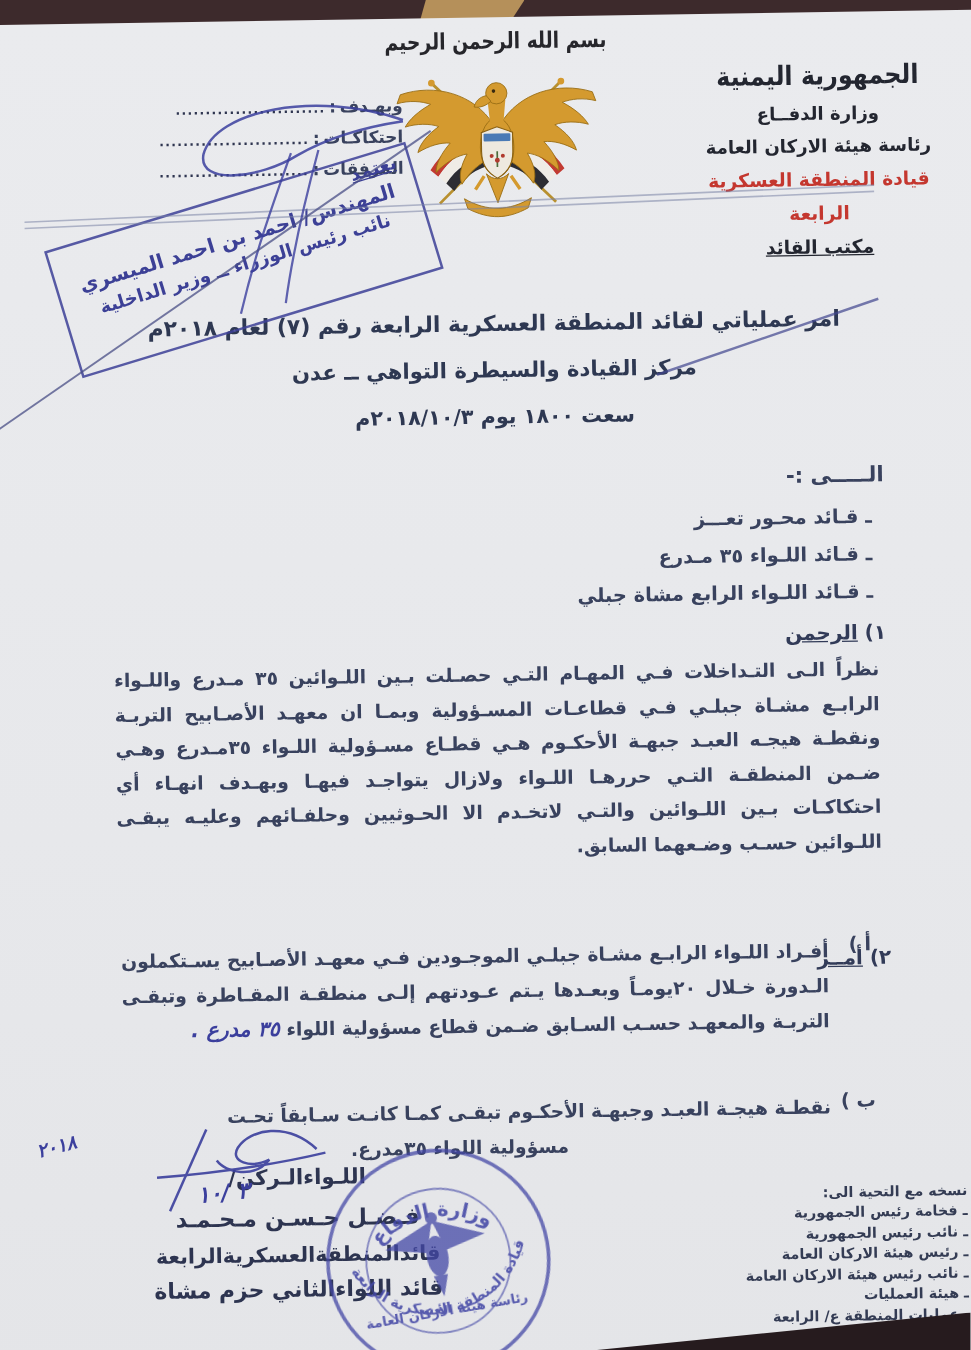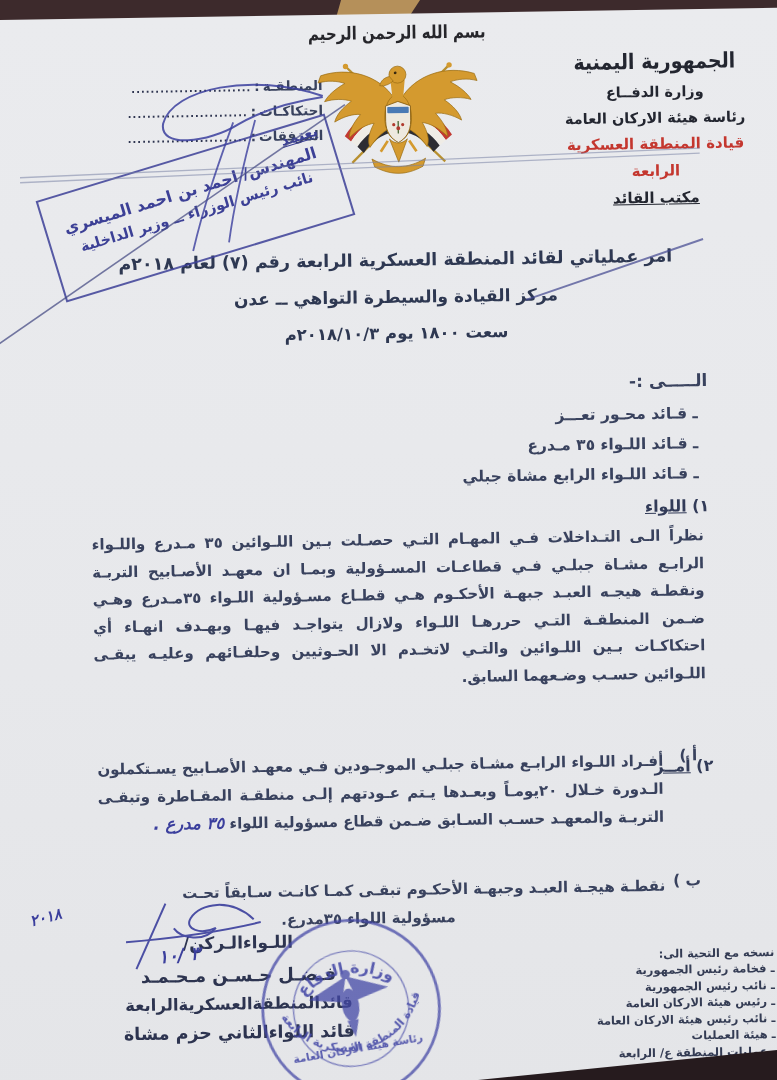--- a/index.html
+++ b/index.html
@@ -88,21 +88,21 @@
 </head>
 <body>
 
 <div class="scene">
   <div class="tan-edge"></div>
 
   <div class="paper">
 
     <div class="ref-block">
       <div class="ref-row">
-        <span class="ref-label">المنطقـة</span>
+        <span class="ref-label">وبهـدف</span>
         <span class="ref-colon">:</span>
         <span class="ref-dots">.........................</span>
       </div>
       <div class="ref-row">
         <span class="ref-label">احتكاكـات</span>
         <span class="ref-colon">:</span>
         <span class="ref-dots">.........................</span>
       </div>
       <div class="ref-row">
         <span class="ref-label">المرفقات</span>
@@ -173,21 +173,21 @@
 
     <div class="to-block">
       <div class="to-heading">الـــــى :-</div>
       <div class="to-item">ـ قـائد محـور تعـــز</div>
       <div class="to-item">ـ قـائد اللـواء ٣٥ مـدرع</div>
       <div class="to-item">ـ قـائد اللـواء الرابع مشاة جبلي</div>
     </div>
 
     <div class="sec-head" style="top:487px;">
       <span>١)</span>
-      <span class="u">اللواء</span>
+      <span class="u">الرحمن</span>
     </div>
     <div class="para para1">نظراً الـى التـداخلات فـي المهـام التـي حصـلت بـين اللـوائين ٣٥ مـدرع واللـواء الرابـع مشـاة جبلـي فـي قطاعـات المسـؤولية وبمـا ان معهـد الأصـابيح التربـة ونقطـة هيجـه العبـد جبهـة الأحكـوم هـي قطـاع مسـؤولية اللـواء ٣٥مـدرع وهـي ضـمن المنطقـة التـي حررهـا اللـواء ولازال يتواجـد فيهـا وبهـدف انهـاء أي احتكاكـات بـين اللـوائين والتـي لاتخـدم الا الحـوثيين وحلفـائهم وعليـه يبقـى اللـوائين حسـب وضـعهما السابق.</div>
 
     <div class="sec-head" style="top:747px;">
       <span>٢)</span>
       <span class="u">أمــر</span>
     </div>
     <div class="item-label" style="right:96px;top:737px;">أ )</div>
     <div class="para para-a">
       <span>أفـراد اللـواء الرابـع مشـاة جبلـي الموجـودين فـي معهـد الأصـابيح يسـتكملون الـدورة خـلال ٢٠يومـاً وبعـدها يـتم عـودتهم إلـى منطقـة المقـاطرة وتبقـى التربـة والمعهـد حسـب السـابق ضـمن قطاع مسؤولية اللواء</span>

